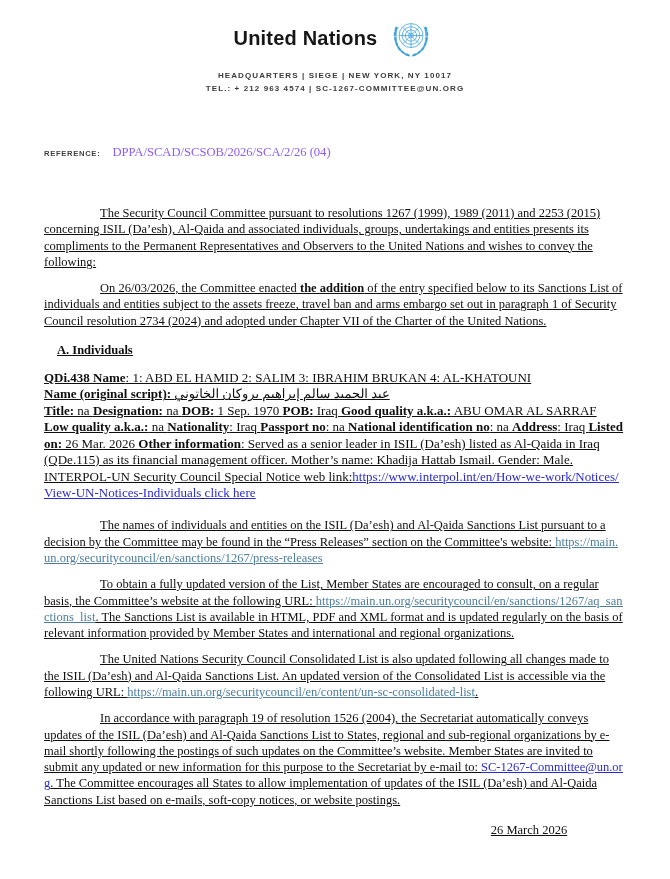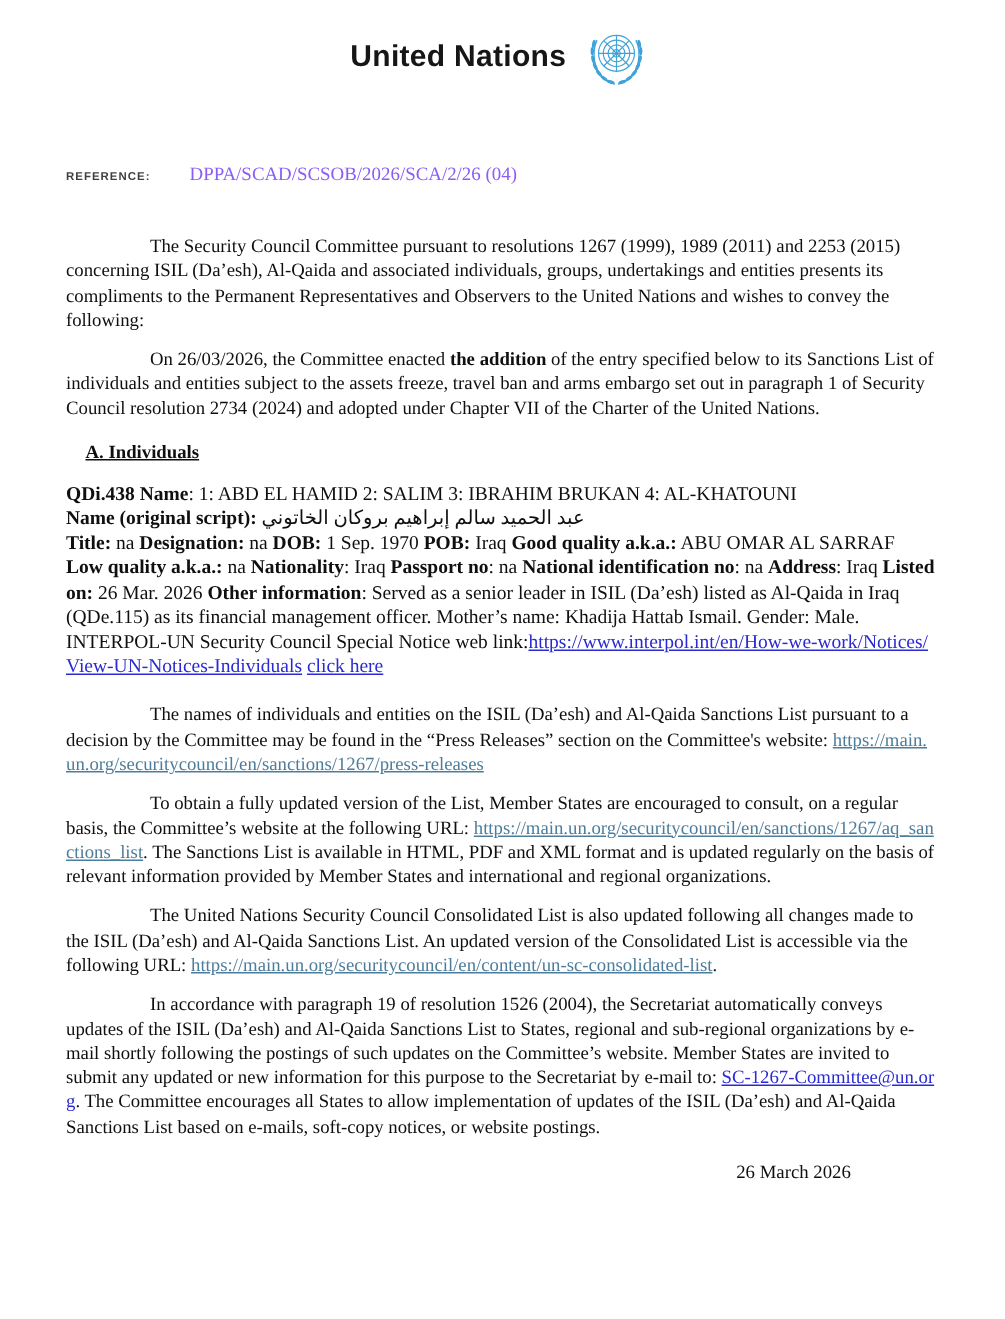--- a/index.html
+++ b/index.html
@@ -32,25 +32,25 @@
     font-family:"Liberation Sans", sans-serif;
     font-size:8px; font-weight:700; letter-spacing:1.1px;
     color:#3b3b3b; line-height:13px;
   }
   
   .reference { margin:47px 0 0 44px; white-space:nowrap; }
   .ref-label {
     font-family:"Liberation Sans", sans-serif;
     font-size:7.6px; font-weight:700; letter-spacing:0.7px;
     color:#3f3f3f; text-transform:uppercase;
-    margin-right:22px;
+    margin-right:8px;
   }
   .ref-value { font-size:12.6px; color:#8b5cf6; }
   
-  .content { margin-top:31px; padding:0 46px 0 44px; }
+  .content { margin-top:45px; padding:0 46px 0 44px;text-decoration:underline; }
   .para {
     margin:0 0 10px 0;
     font-size:12.5px; line-height:16.3px;
     text-indent:56px;
   }
   .section-heading {
     margin:14px 0 12px 13px;
     font-size:12.5px; font-weight:700;
     text-decoration:underline;
   }
@@ -103,20 +103,24 @@
           <ellipse cx="0" cy="0" rx="2.3" ry="5.6" transform="translate(26,67) rotate(-40)"></ellipse>
           <ellipse cx="0" cy="0" rx="2.3" ry="5.6" transform="translate(21,58) rotate(-25)"></ellipse>
           <ellipse cx="0" cy="0" rx="2.3" ry="5.6" transform="translate(18,48) rotate(-12)"></ellipse>
           <ellipse cx="0" cy="0" rx="2.3" ry="5.6" transform="translate(17,37) rotate(0)"></ellipse>
           <ellipse cx="0" cy="0" rx="2.3" ry="5.6" transform="translate(19,27) rotate(12)"></ellipse>
         </g>
       </svg>
     </span>
   </div>
 
+  <div class="header-sub">
+    <div>HEADQUARTERS  |  SIEGE  |  NEW YORK, NY 10017</div>
+    <div>TEL.: + 212 963 4574  |  SC-1267-COMMITTEE@UN.ORG</div>
+  </div>
 
   <div class="reference">
     <span class="ref-label">REFERENCE:</span>
     <span class="ref-value">DPPA/SCAD/SCSOB/2026/SCA/2/26 (04)</span>
   </div>
 
   <div class="content">
     <p class="para"><span>The Security Council Committee pursuant to resolutions 1267 (1999), 1989 (2011) and 2253 (2015) concerning ISIL (Da’esh), Al-Qaida and associated individuals, groups, undertakings and entities presents its compliments to the Permanent Representatives and Observers to the United Nations and wishes to convey the following:</span></p>
     <p class="para"><span>On 26/03/2026, the Committee enacted </span><span class="seg-b">the addition</span><span> of the entry specified below to its Sanctions List of individuals and entities subject to the assets freeze, travel ban and arms embargo set out in paragraph 1 of Security Council resolution 2734 (2024) and adopted under Chapter VII of the Charter of the United Nations.</span></p>
 

